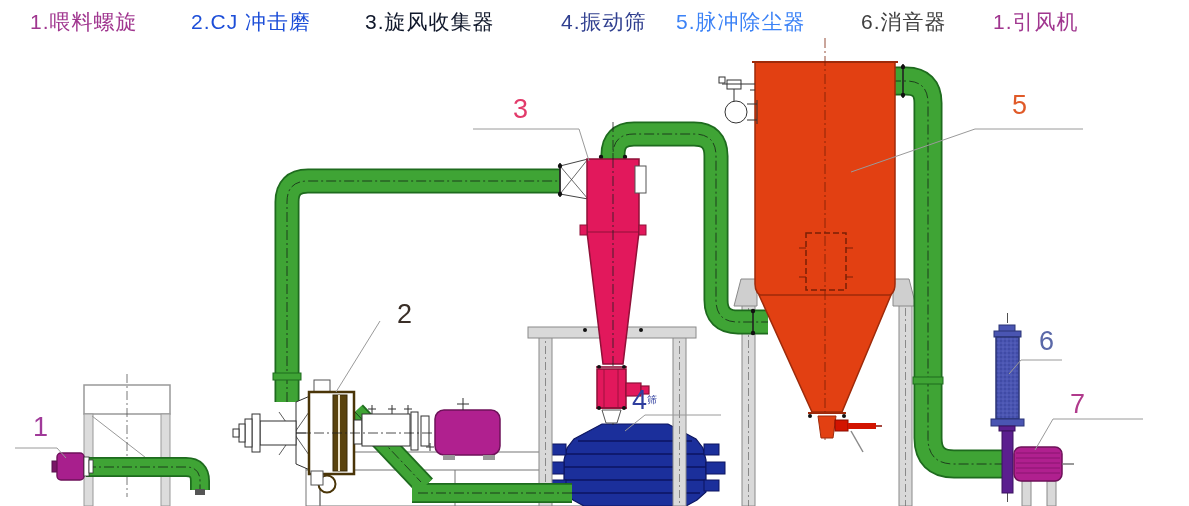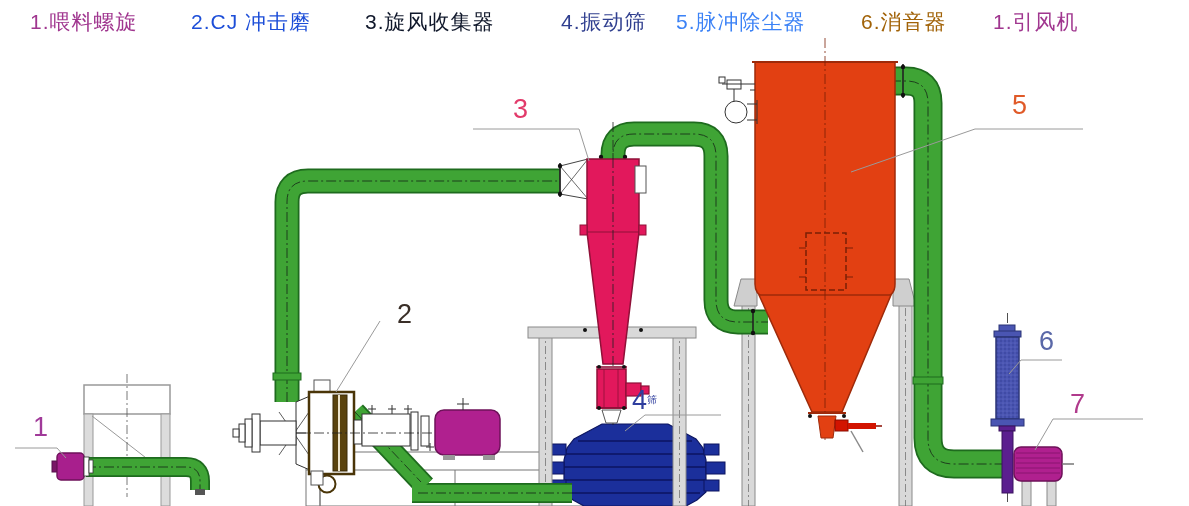--- a/index.html
+++ b/index.html
@@ -287,21 +287,21 @@
     <path d="M1062 360 H1021 L1009 374"></path>
     <path d="M1143 419 H1053 L1035 450"></path>
   </g>
 </svg>
 
 <div class="legend-item" style="left: 30px; color: rgb(160, 54, 143);">1.喂料螺旋</div>
 <div class="legend-item" style="left: 191px; color: #1d4ed8;">2.CJ 冲击磨</div>
 <div class="legend-item" style="left: 365px; color: #0f172a;">3.旋风收集器</div>
 <div class="legend-item" style="left: 561px; color: rgb(48, 63, 143);">4.振动筛</div>
 <div class="legend-item" style="left: 676px; color: #3b82f6;">5.脉冲除尘器</div>
-<div class="legend-item" style="left: 861px; color: #a16207;">6.消音器</div>
+<div class="legend-item" style="left: 861px; color: #404040;">6.消音器</div>
 <div class="legend-item" style="left: 993px; color: rgb(160, 54, 143);">1.引风机</div>
 
 <div class="callout" style="left: 33px; top: 414px; color: rgb(160, 58, 153);"><span>1</span></div>
 <div class="callout" style="left: 397px; top: 301px; color: rgb(58, 47, 40);"><span>2</span></div>
 <div class="callout" style="left: 513px; top: 96px; color: rgb(226, 58, 106);"><span>3</span></div>
 <div class="callout" style="left: 632px; top: 387px; color: rgb(47, 62, 158);"><span>4</span><span class="suffix">筛</span></div>
 <div class="callout" style="left: 1012px; top: 92px; color: rgb(224, 90, 40);"><span>5</span></div>
 <div class="callout" style="left: 1039px; top: 328px; color: rgb(90, 104, 168);"><span>6</span></div>
 <div class="callout" style="left: 1070px; top: 391px; color: rgb(176, 58, 140);"><span>7</span></div>
 

